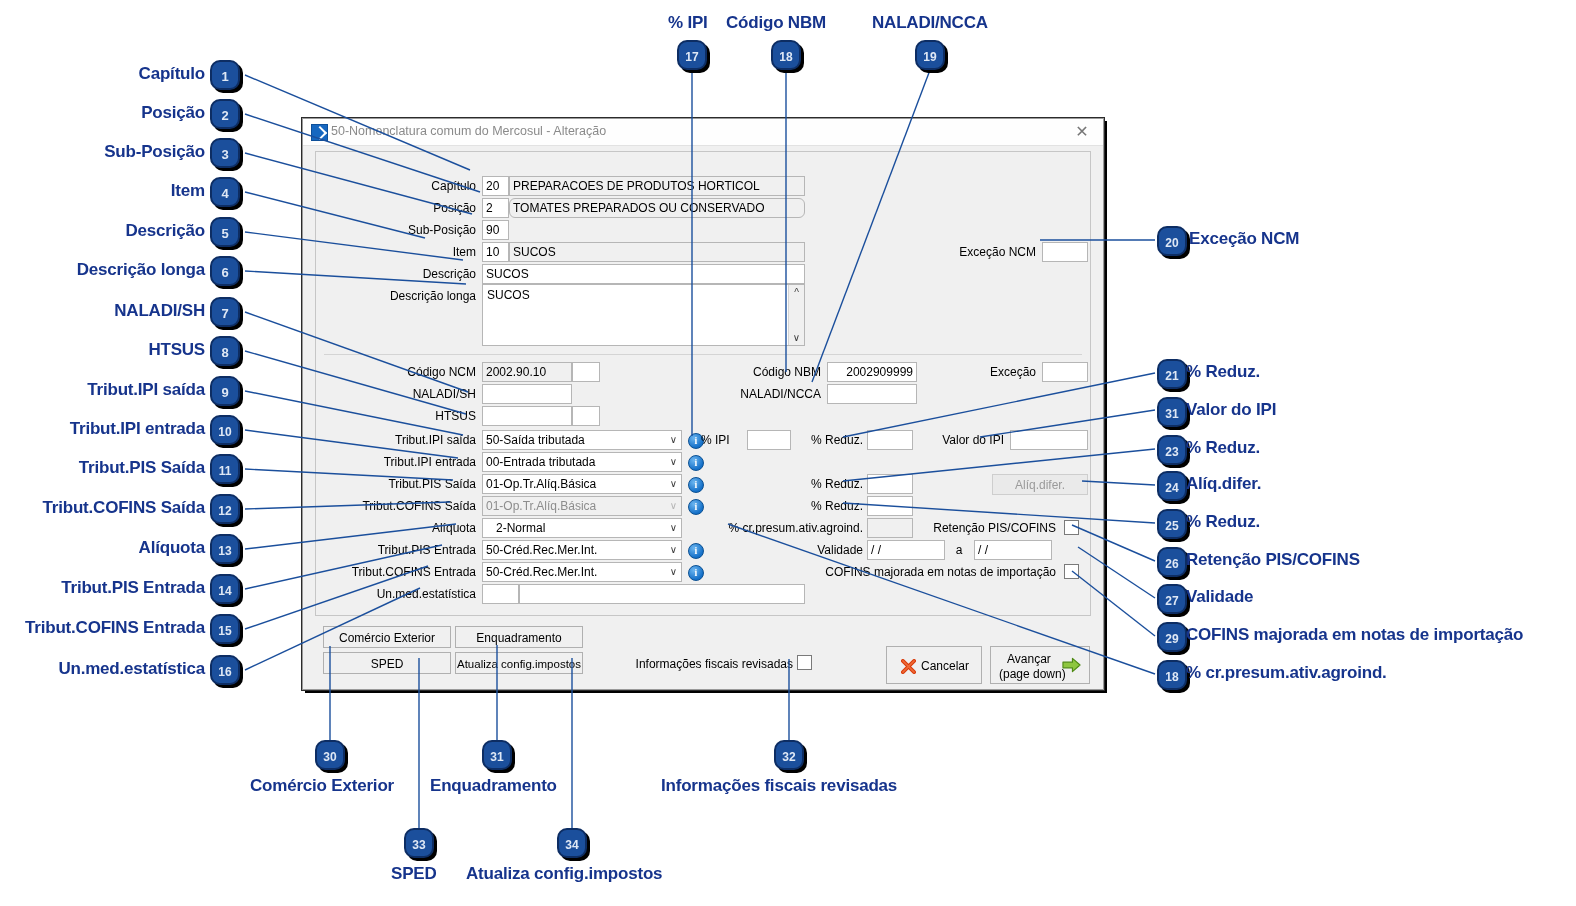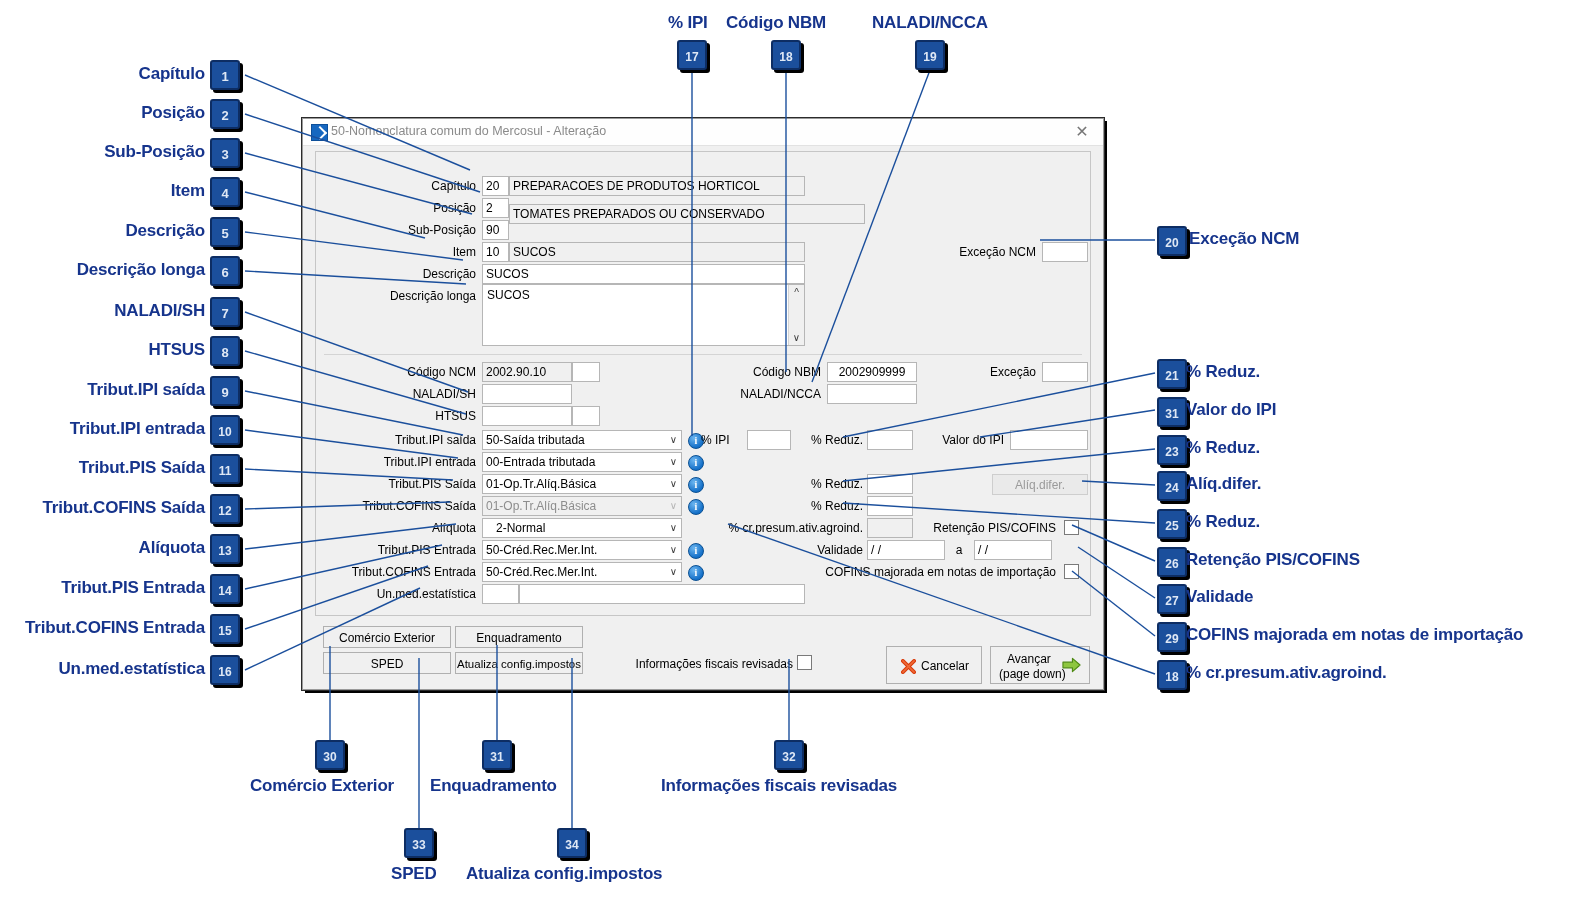--- a/index.html
+++ b/index.html
@@ -4,21 +4,21 @@
 <style>
   html,body{margin:0;padding:0;}
   body{
     width:1576px;height:906px;position:relative;overflow:hidden;
     background:#ffffff;
     font-family:"Liberation Sans", sans-serif;
   }
   
   #annots{position:absolute;inset:0;z-index:30;pointer-events:none;}
   .badge{
-    position:absolute;width:30px;height:30px;border-radius:3px;
+    position:absolute;width:30px;height:30px;border-radius:10px;
     background:#1b4f9c;color:#dfe8f5;
     font:bold 13px/30px "Liberation Sans",sans-serif;text-align:center;
     box-shadow:3px 3px 0 #000;
     border:2px solid #0d2d63;
     box-sizing:border-box;
   }
   .badge.small{font-size:12px;}
   .alabel{
     position:absolute;color:#16348c;font-weight:bold;
     font-family:"Liberation Sans",sans-serif;
@@ -64,21 +64,21 @@
   }
   #panelMain{top:32px;height:463px;}
   .hsep{position:absolute;left:8px;right:8px;height:1px;background:#d4d4d4;}
   .lbl{position:absolute;font-size:12px;color:#000;text-align:right;
        font-family:"Liberation Sans",sans-serif;white-space:nowrap;}
   .tb{position:absolute;background:#fff;border:1px solid #b6b6b6;
       box-sizing:border-box;font-size:12px;padding:1px 3px;
       font-family:"Liberation Sans",sans-serif;color:#000;
       line-height:17px;overflow:hidden;white-space:nowrap;}
   .tb.ro{background:#f0f0f0;color:#000;}
-  .tb.num{text-align:center;}
+  .tb.num{text-align:right;}
   .ta{position:absolute;background:#fff;border:1px solid #b6b6b6;
       box-sizing:border-box;font-size:12px;padding:3px 4px;color:#000;}
   .ta .sb{position:absolute;right:0;top:0;bottom:0;width:15px;background:#f0f0f0;border-left:1px solid #d4d4d4;}
   .ta .sb .up,.ta .sb .dn{position:absolute;left:0;right:0;height:15px;text-align:center;font-size:10px;color:#3c3c3c;line-height:15px;}
   .ta .sb .up{top:0;}
   .ta .sb .dn{bottom:0;}
 
   .cb{position:absolute;background:#fff;border:1px solid #b6b6b6;
       box-sizing:border-box;font-size:12px;height:20px;line-height:18px;
       padding:0 18px 0 3px;color:#000;white-space:nowrap;overflow:hidden;}
@@ -266,21 +266,21 @@
   <div class="panel" id="panelMain">
 
     <div class="hsep" style="top:202px;"></div>
 
     <div class="lbl" style="left:80px;top:27px;width:80px;">Capítulo</div>
     <div class="tb" style="left:166px;top:24px;width:27px;height:20px;">20</div>
     <div class="tb ro" style="left:193px;top:24px;width:296px;height:20px;">PREPARACOES DE PRODUTOS HORTICOL</div>
 
     <div class="lbl" style="left:80px;top:49px;width:80px;">Posição</div>
     <div class="tb" style="left:166px;top:46px;width:27px;height:20px;">2</div>
-    <div class="tb ro" style="left:193px;top:52px;width:356px;height:20px;">TOMATES PREPARADOS OU CONSERVADO</div>
+    <div class="tb ro" style="left:193px;top:46px;width:296px;height:20px;border-radius:6px;">TOMATES PREPARADOS OU CONSERVADO</div>
 
     <div class="lbl" style="left:70px;top:71px;width:90px;">Sub-Posição</div>
     <div class="tb" style="left:166px;top:68px;width:27px;height:20px;">90</div>
 
     <div class="lbl" style="left:80px;top:93px;width:80px;">Item</div>
     <div class="tb" style="left:166px;top:90px;width:27px;height:20px;">10</div>
     <div class="tb ro" style="left:193px;top:90px;width:296px;height:20px;">SUCOS</div>
 
     <div class="lbl" style="left:70px;top:115px;width:90px;">Descrição</div>
     <div class="tb" style="left:166px;top:112px;width:323px;height:20px;">SUCOS</div>

